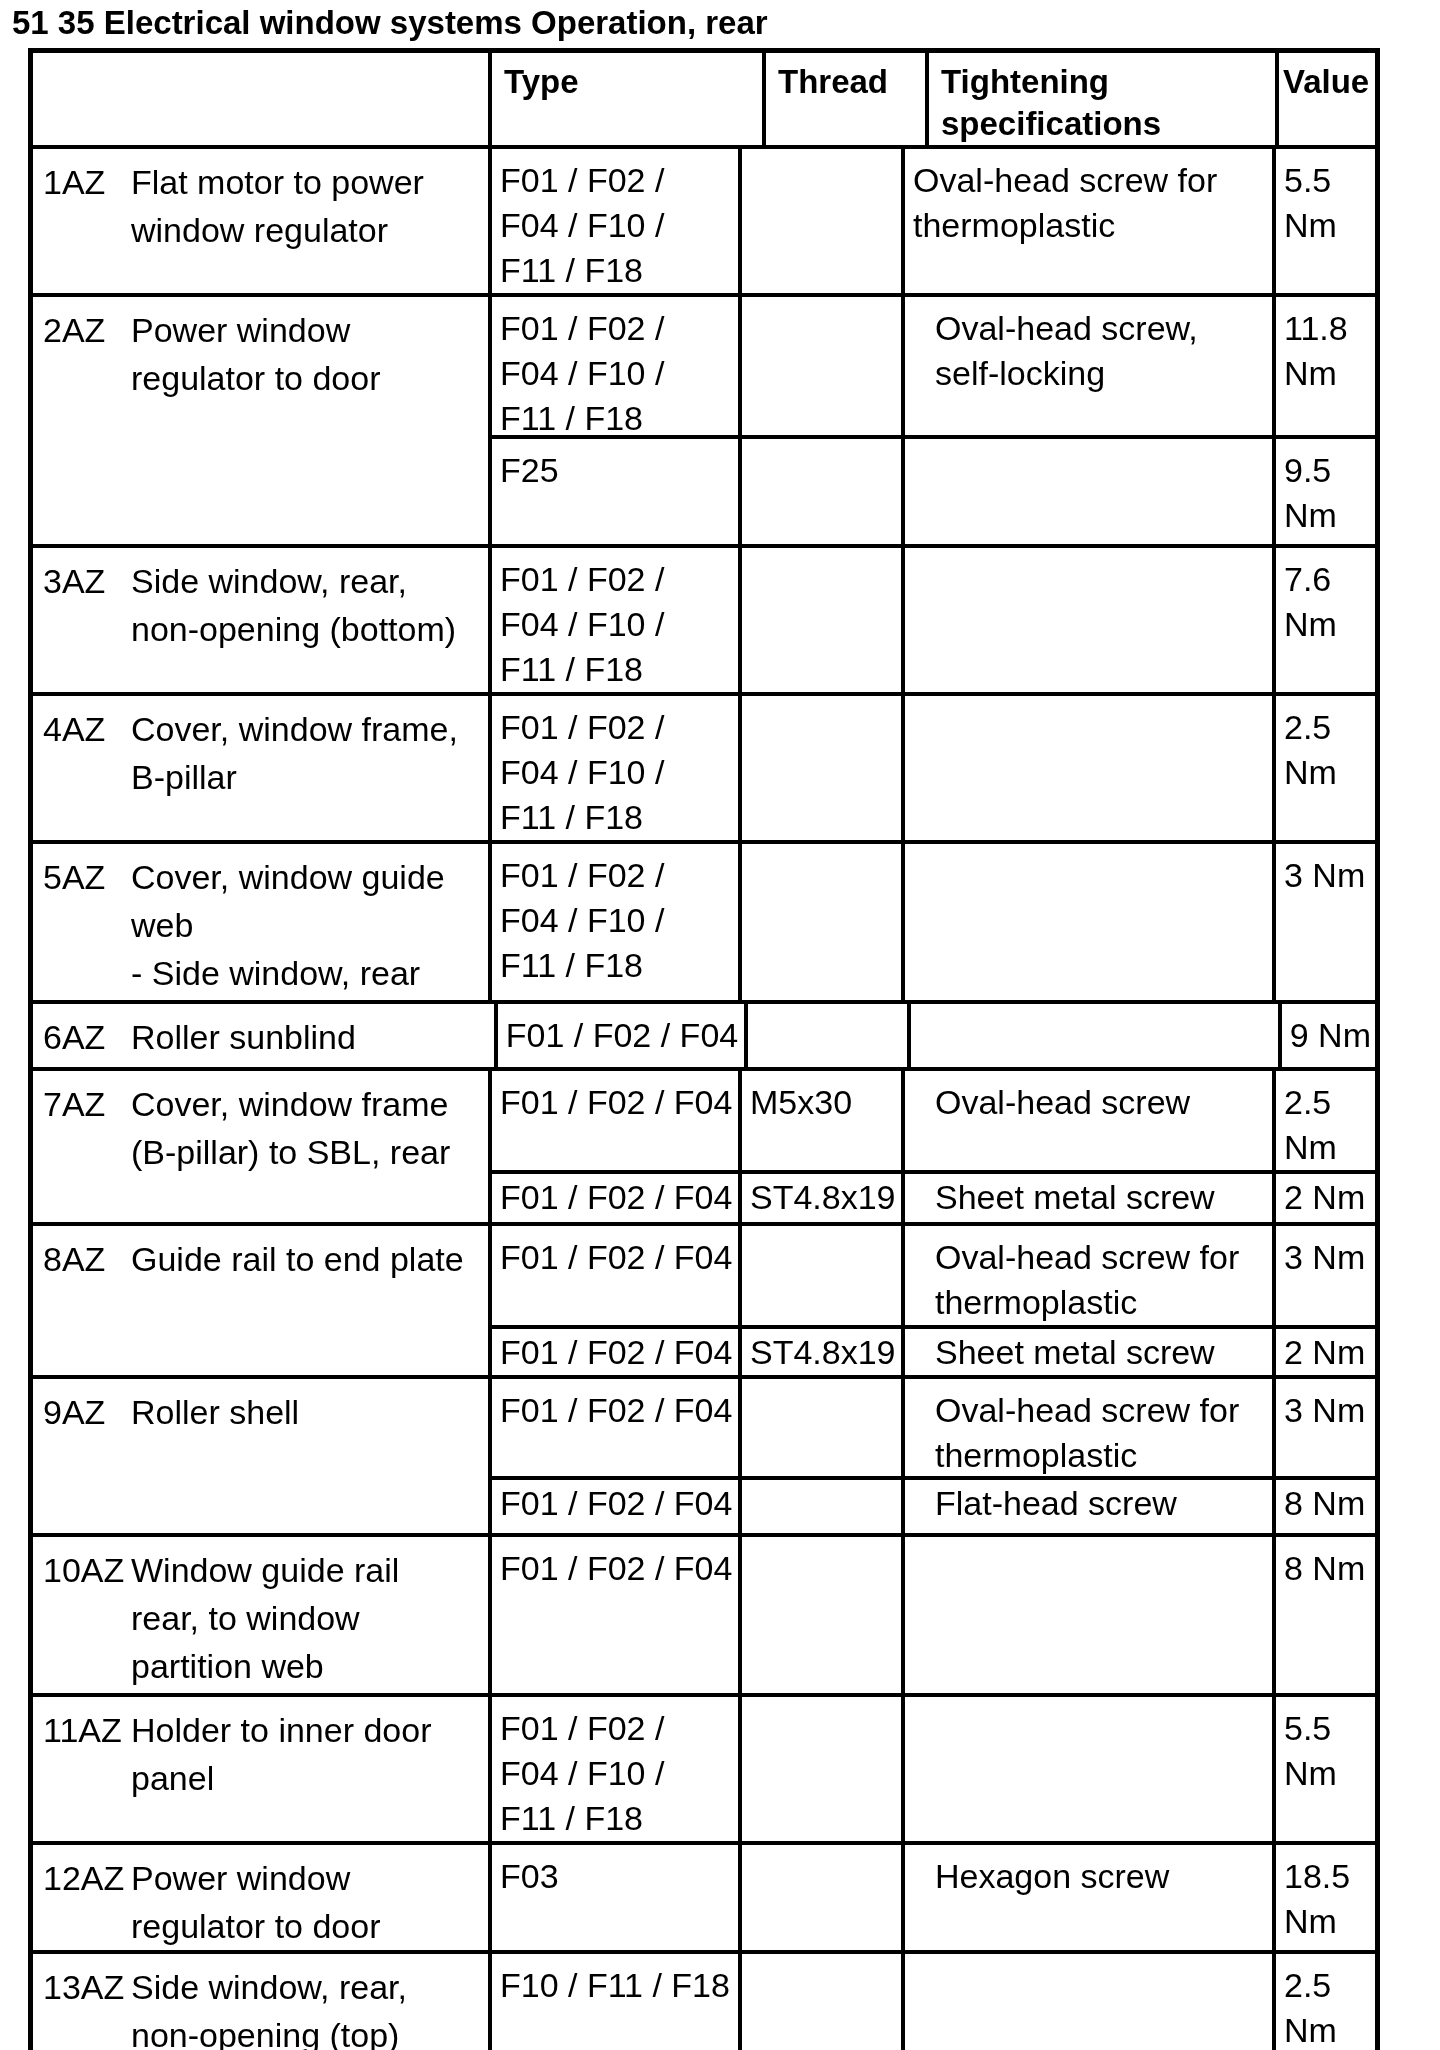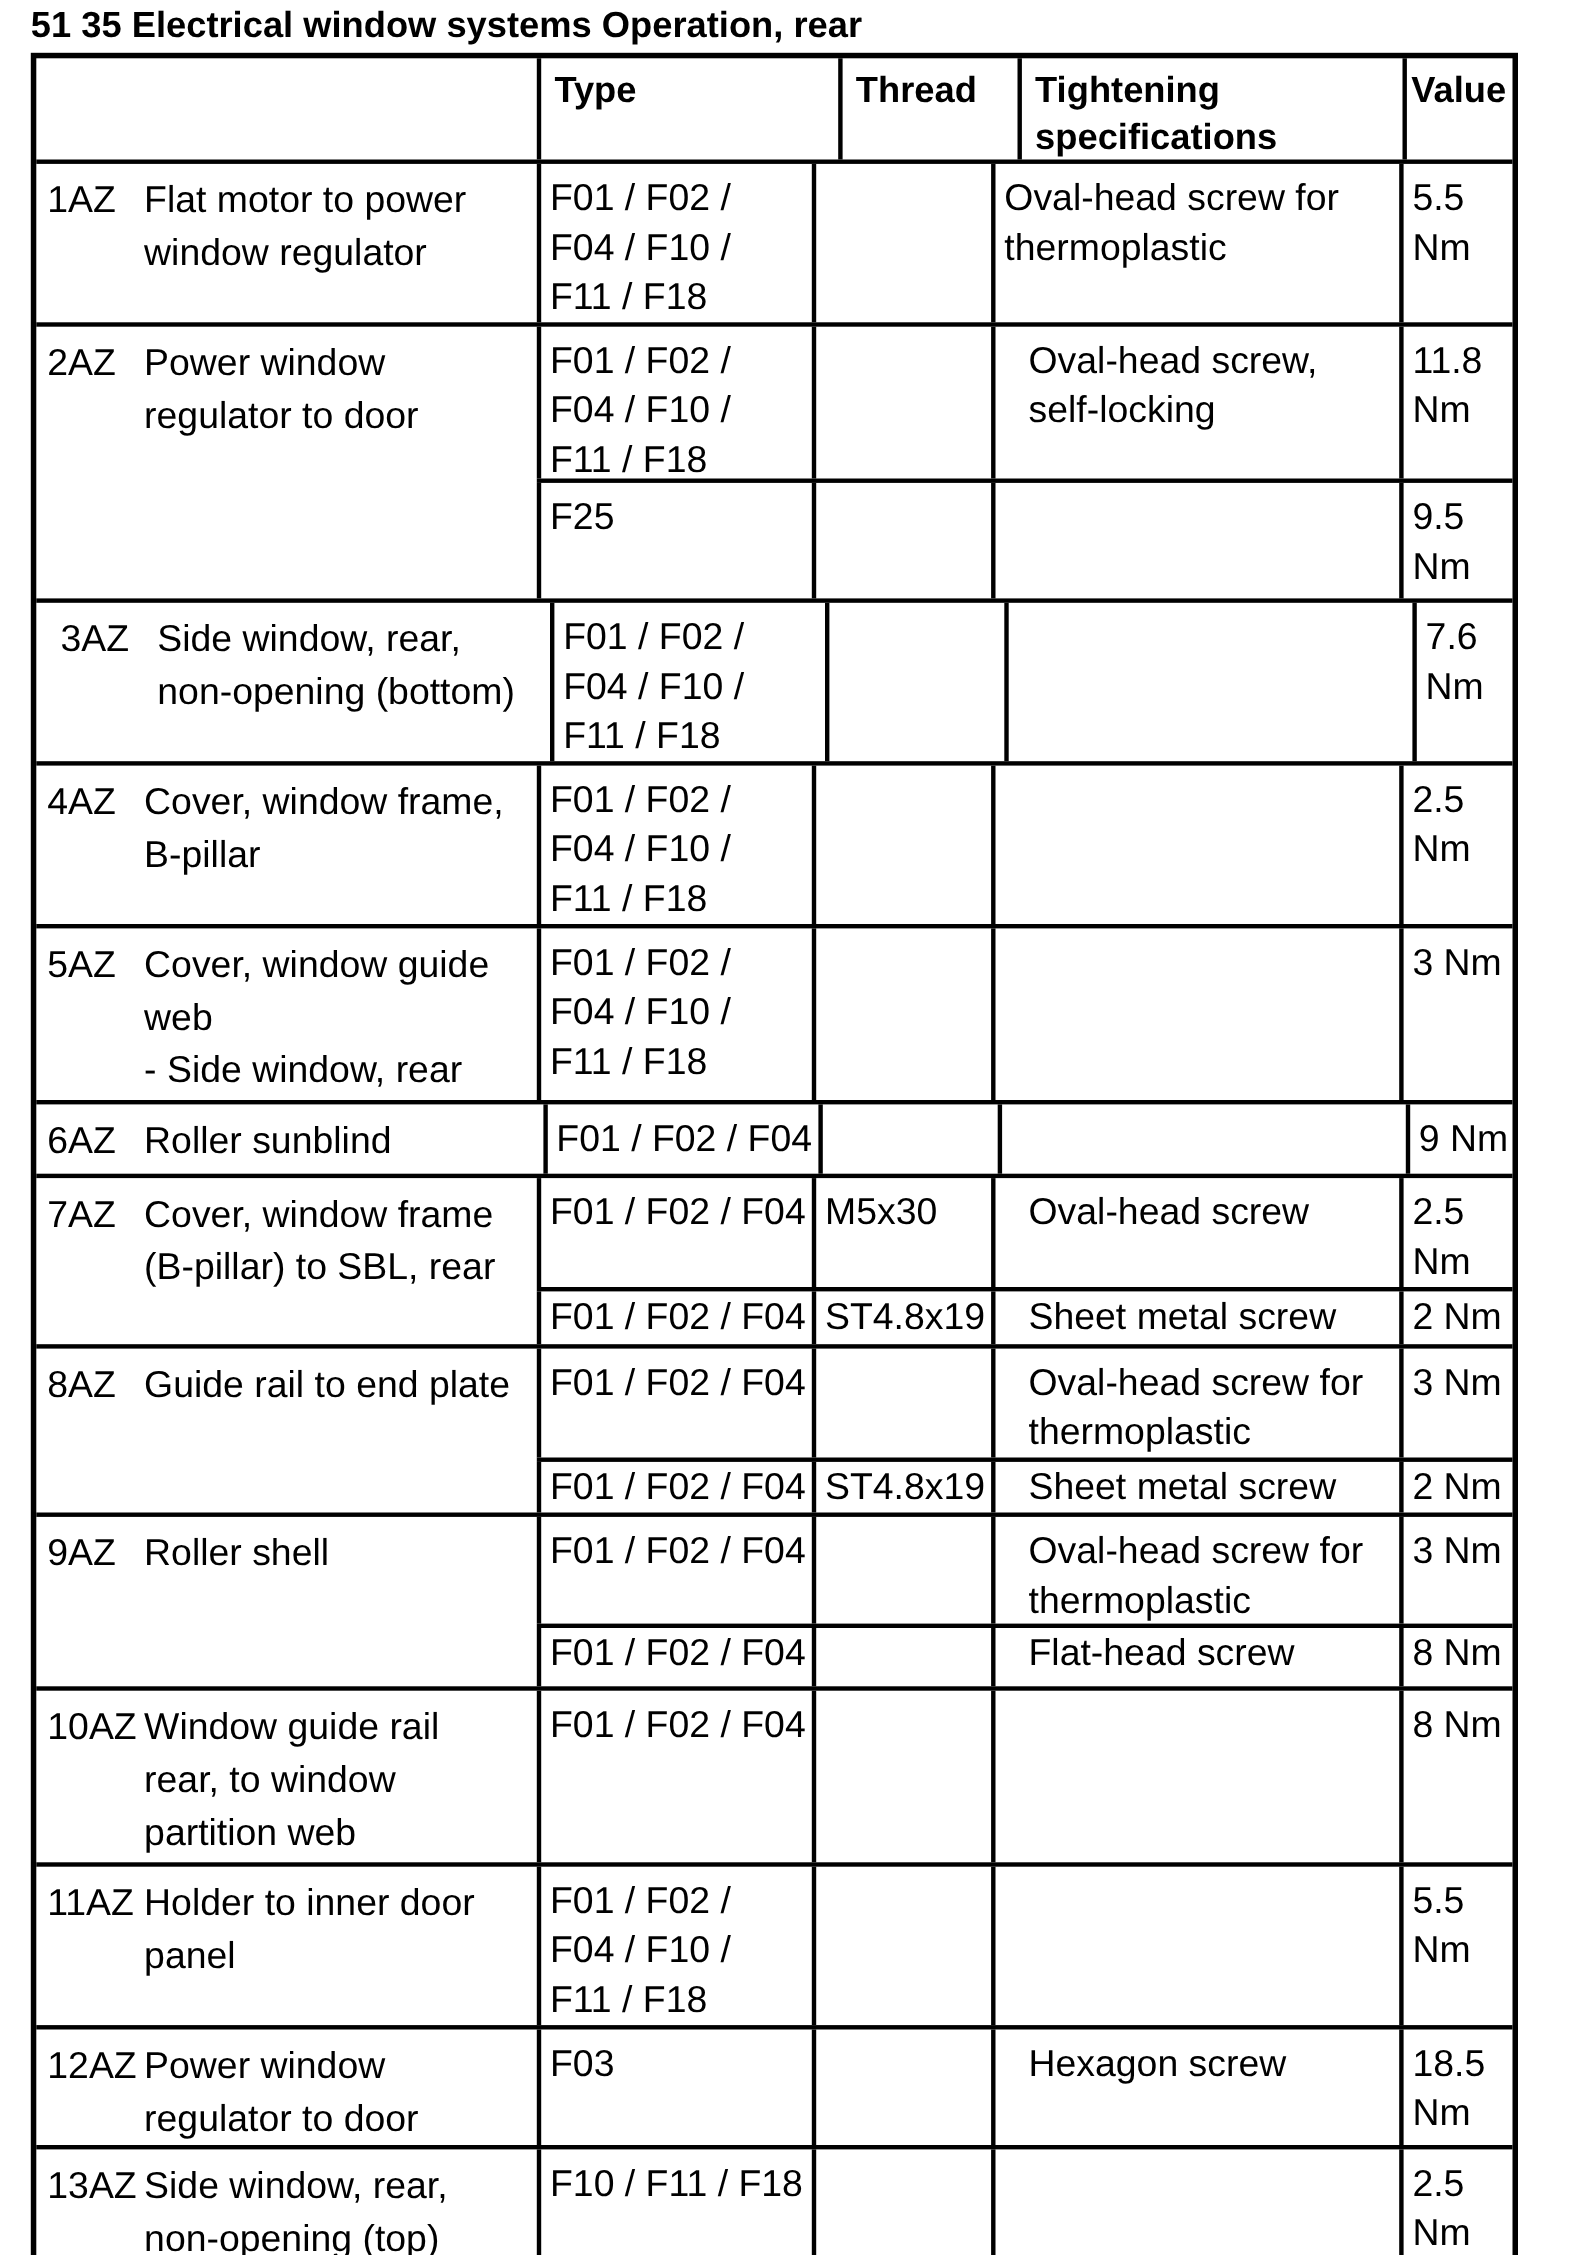--- a/index.html
+++ b/index.html
@@ -3,21 +3,21 @@
 <meta charset="utf-8">
 <style>
   * { box-sizing: border-box; margin: 0; padding: 0; }
   html, body { background: #ffffff; }
   body {
     width: 1440px; height: 2050px; overflow: hidden; position: relative;
     color: #000; font-family: "Liberation Sans", "DejaVu Sans", sans-serif;
     -webkit-font-smoothing: none;
   }
   .title {
-    position: absolute; left: 28px; top: 2px;
+    position: absolute; left: 12px; top: 2px;
     font-size: 33px; font-weight: bold; line-height: 42px; white-space: pre;
   }
   .tbl {
     position: absolute; left: 28px; top: 48px; width: 1352px;
     border: 5px solid #000; background: #fff;
   }
   
   .hrow { display: flex; min-height: 90px; }
   .hc {
     font-weight: bold; font-size: 33px; line-height: 42px;
@@ -98,21 +98,21 @@
           </div>
           <div class="srow" style="min-height: 98px;">
             <div class="cell c2">F25</div>
             <div class="cell c3"></div>
             <div class="cell c4"></div>
             <div class="cell c5">9.5
 Nm</div>
           </div>
         </div>
       </div>
-      <div class="rgroup" style="min-height: 145px; padding-left: 12px;">
+      <div class="rgroup" style="min-height: 145px;">
         <div class="c1"><span class="rid">3AZ</span><span class="dsc">Side window, rear,
 non-opening (bottom)</span></div>
         <div class="subs">
           <div class="srow" style="min-height: 141px;">
             <div class="cell c2">F01 / F02 /
 F04 / F10 /
 F11 / F18</div>
             <div class="cell c3"></div>
             <div class="cell c4"></div>
             <div class="cell c5">7.6

